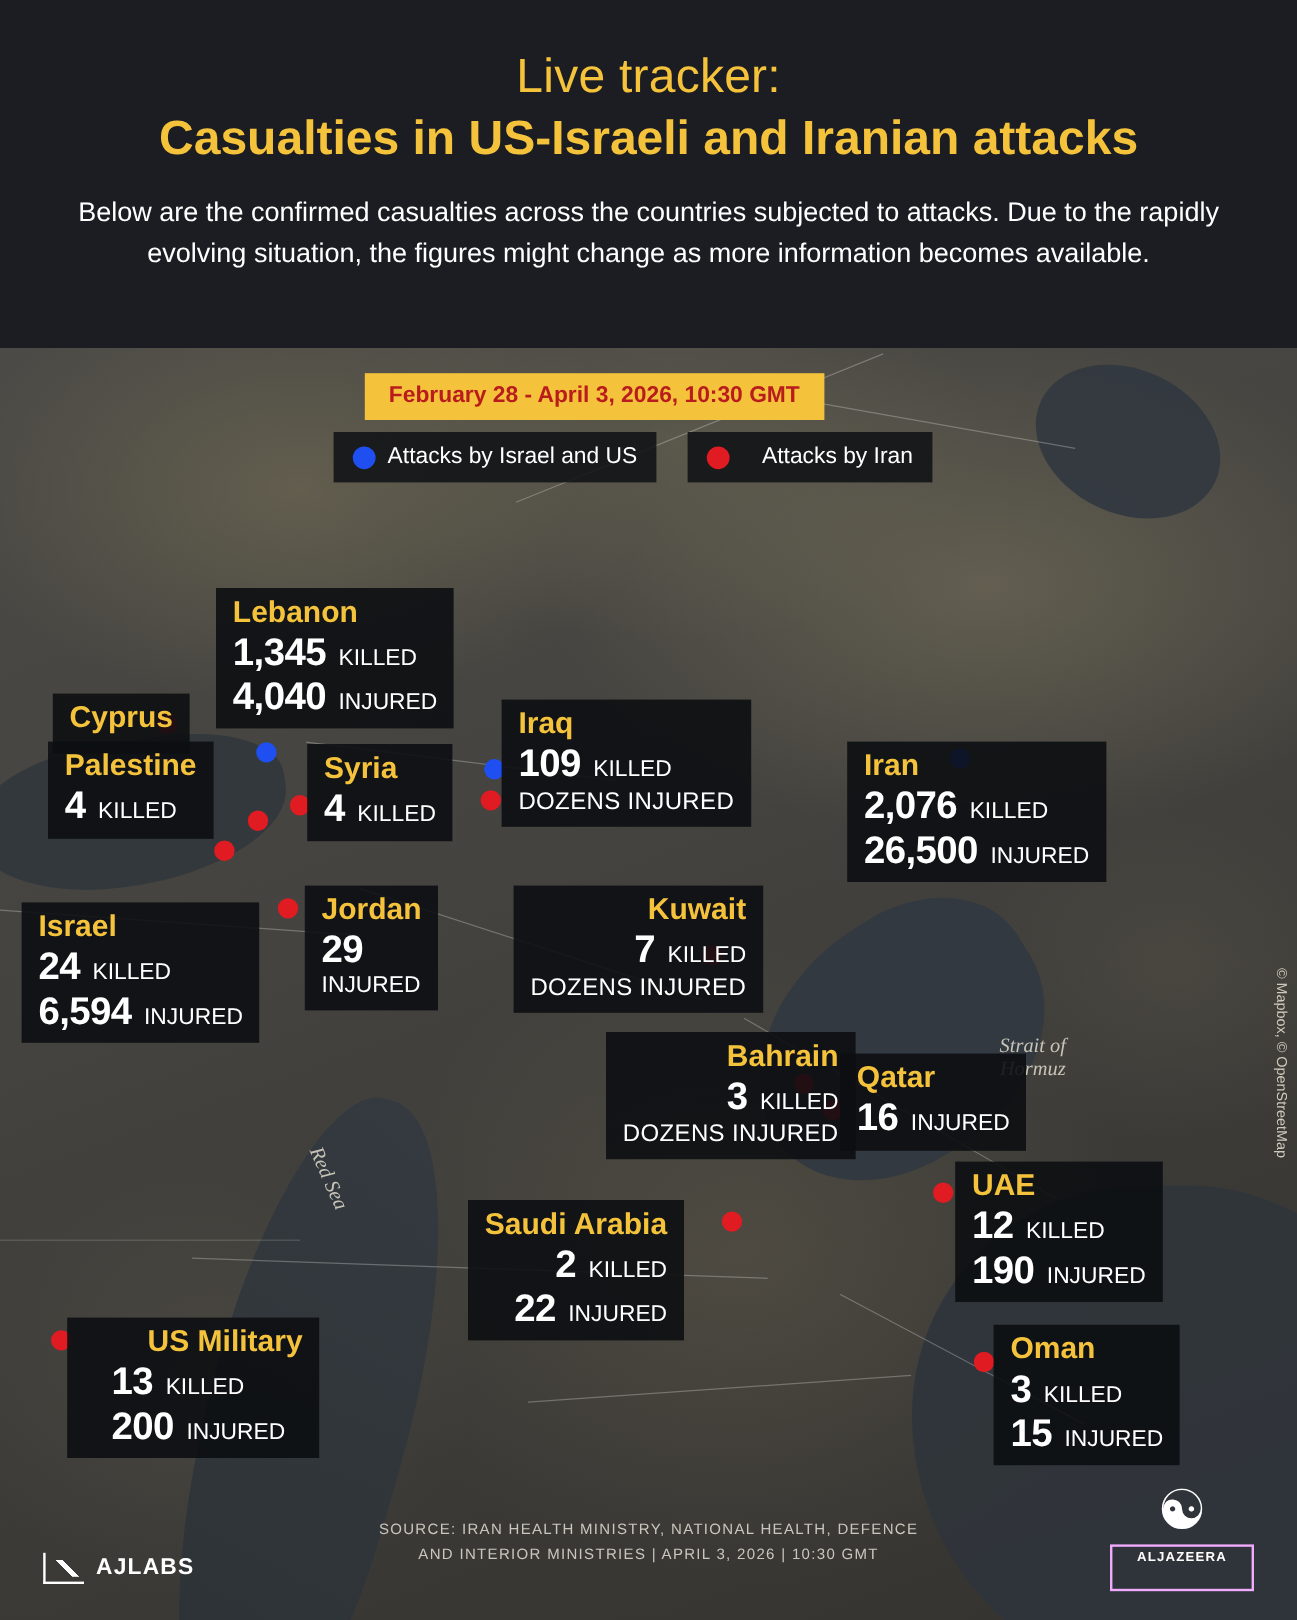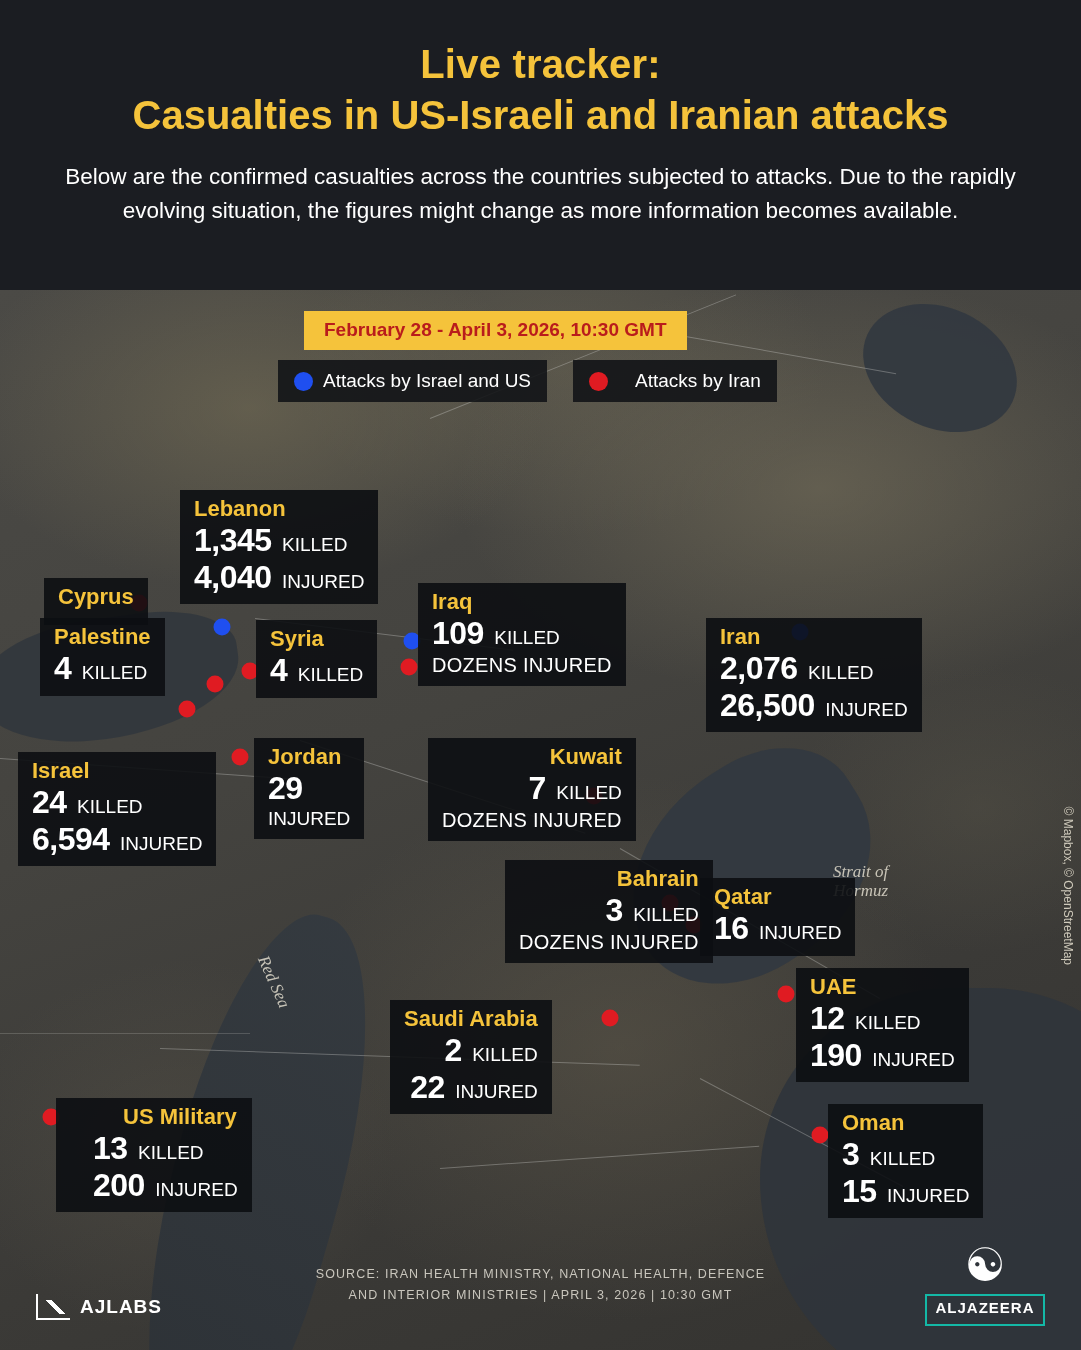--- a/index.html
+++ b/index.html
@@ -74,21 +74,21 @@
 
   
   #header {
     position: absolute; left: 0; top: 0; width: 1081px; height: 290px;
     background: #1b1d22;
     z-index: 5;
     text-align: center;
   }
   #title-line1 {
     color: #f5c33b;
-    font-size: 40px; font-weight: bold;
+    font-size: 40px; font-weight: normal;
     letter-spacing: .2px;
     margin-top: 42px;
   }
   #title-line2 {
     color: #f5c33b;
     font-size: 40px; font-weight: bold;
     margin-top: 6px;
   }
   #subtitle {
     color: #ffffff;
@@ -136,21 +136,21 @@
     position: absolute;
     background: rgba(12,14,18,0.90);
     padding: 7px 14px 10px;
     z-index: 9;
     line-height: 1.05;
     white-space: nowrap;
   }
   .card .cname {
     color: #f5c33b;
     font-weight: bold;
-    font-size: 22px;
+    font-size: 25px;
     display: block;
     margin-bottom: 4px;
   }
   .card .row { display: block; margin-top: 3px; }
   .card .num {
     font-weight: bold;
     font-size: 32px;
     color: #ffffff;
     letter-spacing: -0.5px;
   }
@@ -224,24 +224,24 @@
   #aj-logo {
     position: absolute; right: 36px; bottom: 24px;
     width: 120px; text-align: center;
   }
   #aj-flame {
     font-size: 46px; color: #ffffff; line-height: 46px;
     font-family: "DejaVu Sans", sans-serif;
   }
   #aj-word {
     margin-top: 6px;
-    border: 2px solid #14b8a6;
-    font-size: 15px; font-weight: bold;
+    border: 2px solid #f0abfc;
+    font-size: 11px; font-weight: bold;
     letter-spacing: 1px;
-    padding: 3px 0 8px;
+    padding: 3px 0 20px;
   }
 </style>
 </head>
 <body>
 
 <div id="map-bg">
   <div class="water" id="sea-med"></div>
   <div class="water" id="sea-red"></div>
   <div class="water" id="sea-gulf"></div>
   <div class="water" id="sea-arab"></div>

